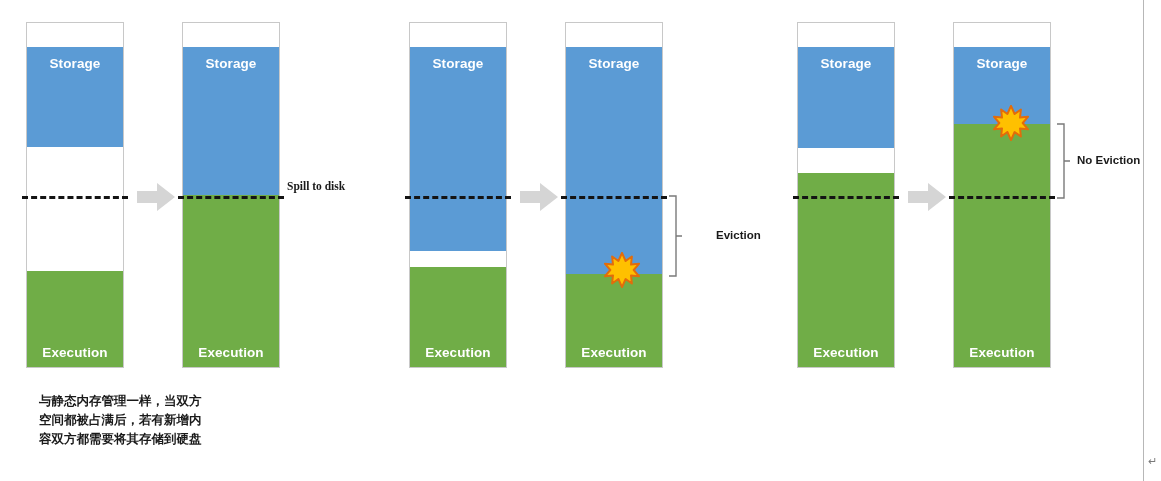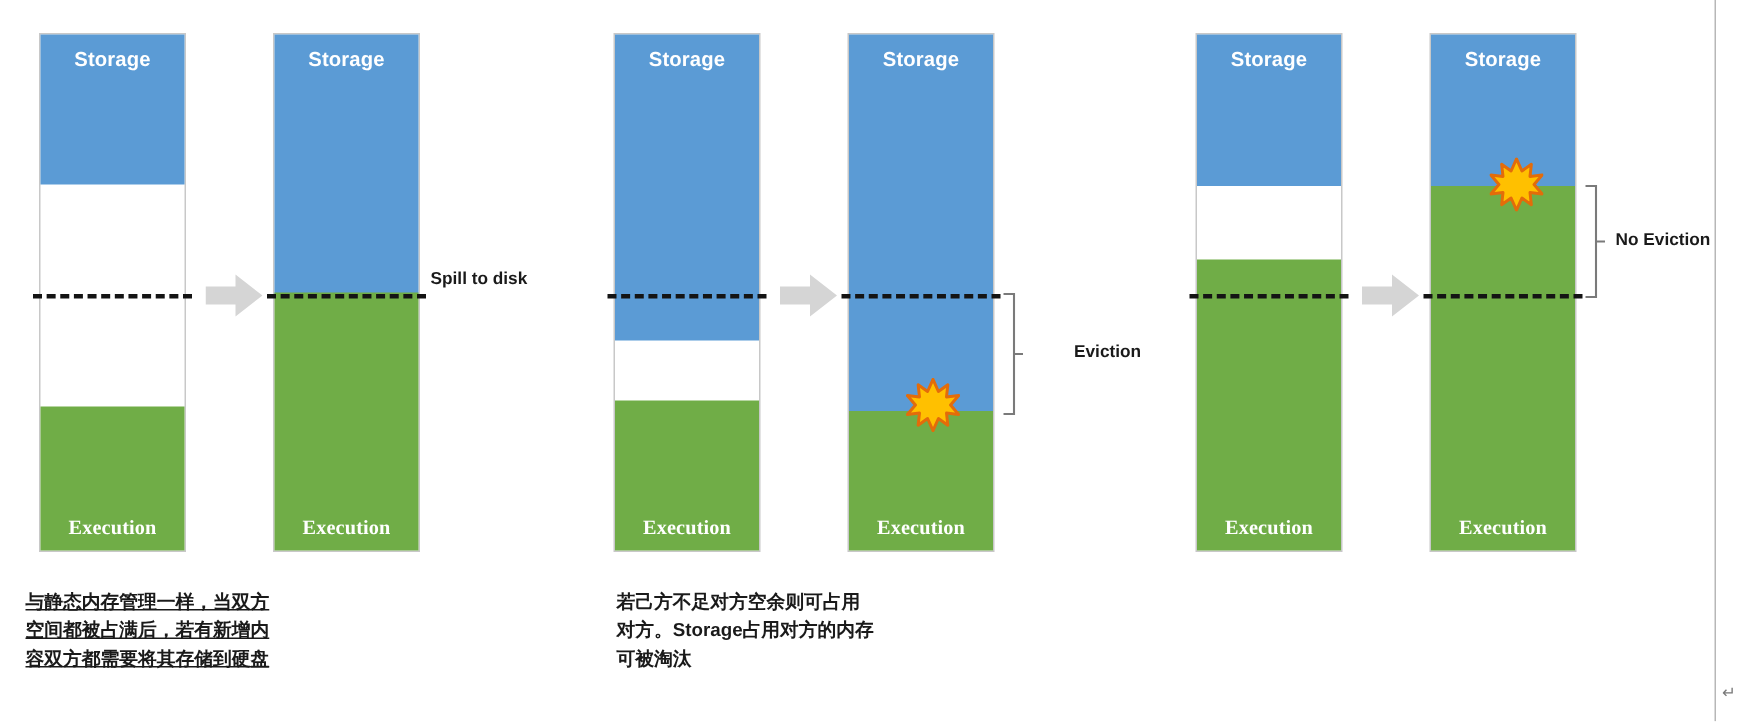--- a/index.html
+++ b/index.html
@@ -39,37 +39,38 @@
   .bar {
     position: absolute;
     box-sizing: border-box;
     border: 1px solid #c8c8c8;
     background: #ffffff;
   }
   .seg {
     position: absolute;
     left: 0;
     right: 0;
+    margin-top: 24px;
   }
   .seg.blue  { background: #5b9bd5; }
   .seg.green { background: #70ad47; }
 
   .seg-label {
     position: absolute;
     left: 0;
     right: 0;
     color: #ffffff;
     font-weight: bold;
     font-size: 13.5px;
     letter-spacing: 0.1px;
     text-align: center;
     font-family: "Liberation Sans", sans-serif;
   }
   .seg-label.top    { top: 9px; }
-  .seg-label.bottom { bottom: 7px; font-family: Liberation Serif, serif; }
+  .seg-label.bottom { bottom: 7px; }
 
   
   .dashline {
     position: absolute;
     height: 0;
     border-top: 3px dashed #141414;
   }
 
   
   .arrow {
@@ -129,23 +130,23 @@
   <div class="bar" style="left:182px; top:22px; width:98px; height:346px;">
     <div class="seg blue" style="top:0; height:174px;">
       <div class="seg-label top">Storage</div>
     </div>
     <div class="seg green" style="bottom:0; height:172px;">
       <div class="seg-label bottom">Execution</div>
     </div>
   </div>
   <div class="dashline" style="left:178px; top:196px; width:106px;"></div>
 
-  <div class="anno-text bold-ish" style="left:287px; top:180px;">Spill to disk</div>
-
-  <div class="caption" style="left:17px; top:392px; width:230px;text-decoration:underline;">与静态内存管理一样，当双方
+  <div class="anno-text bold-ish" style="left:287px; top:180px;font-family:Liberation Serif, serif;">Spill to disk</div>
+
+  <div class="caption" style="left:39px; top:392px; width:230px;">与静态内存管理一样，当双方
 空间都被占满后，若有新增内
 容双方都需要将其存储到硬盘</div>
 
   <div class="bar" style="left:409px; top:22px; width:98px; height:346px;">
     <div class="seg blue" style="top:0; height:204px;">
       <div class="seg-label top">Storage</div>
     </div>
     <div class="seg green" style="bottom:0; height:100px;">
       <div class="seg-label bottom">Execution</div>
     </div>
@@ -174,23 +175,20 @@
     </svg>
   </div>
 
   <div class="bracket" style="left:667px; top:194px; width:20px; height:84px;">
     <svg width="20" height="84" viewBox="0 0 20 84">
       <path d="M2,2 L9,2 L9,42 L15,42 L9,42 L9,82 L2,82" fill="none" stroke="#7a7a7a" stroke-width="1.4"></path>
     </svg>
   </div>
   <div class="anno-text bold-ish" style="left:716px; top:229px;">Eviction</div>
 
-  <div class="caption" style="left:411px; top:392px; width:235px;">若己方不足对方空余则可占用
-对方。Storage占用对方的内存
-可被淘汰</div>
 
   <div class="bar" style="left:797px; top:22px; width:98px; height:346px;">
     <div class="seg blue" style="top:0; height:101px;">
       <div class="seg-label top">Storage</div>
     </div>
     <div class="seg green" style="bottom:0; height:194px;">
       <div class="seg-label bottom">Execution</div>
     </div>
   </div>
   <div class="dashline" style="left:793px; top:196px; width:106px;"></div>

